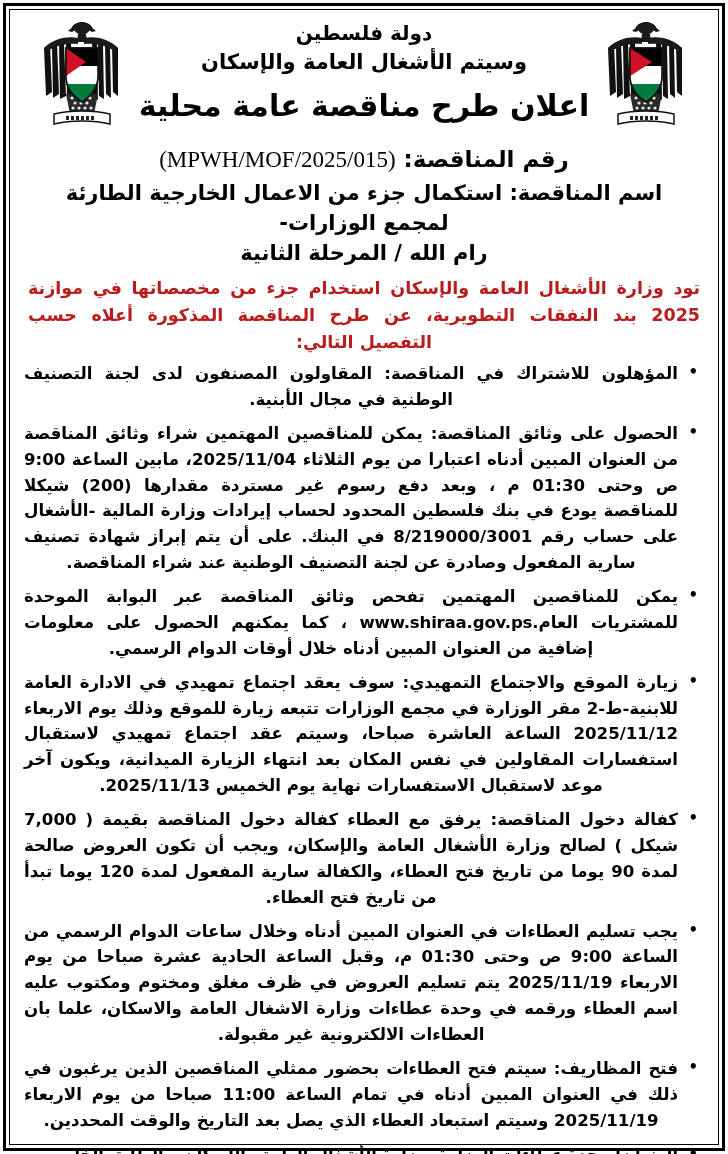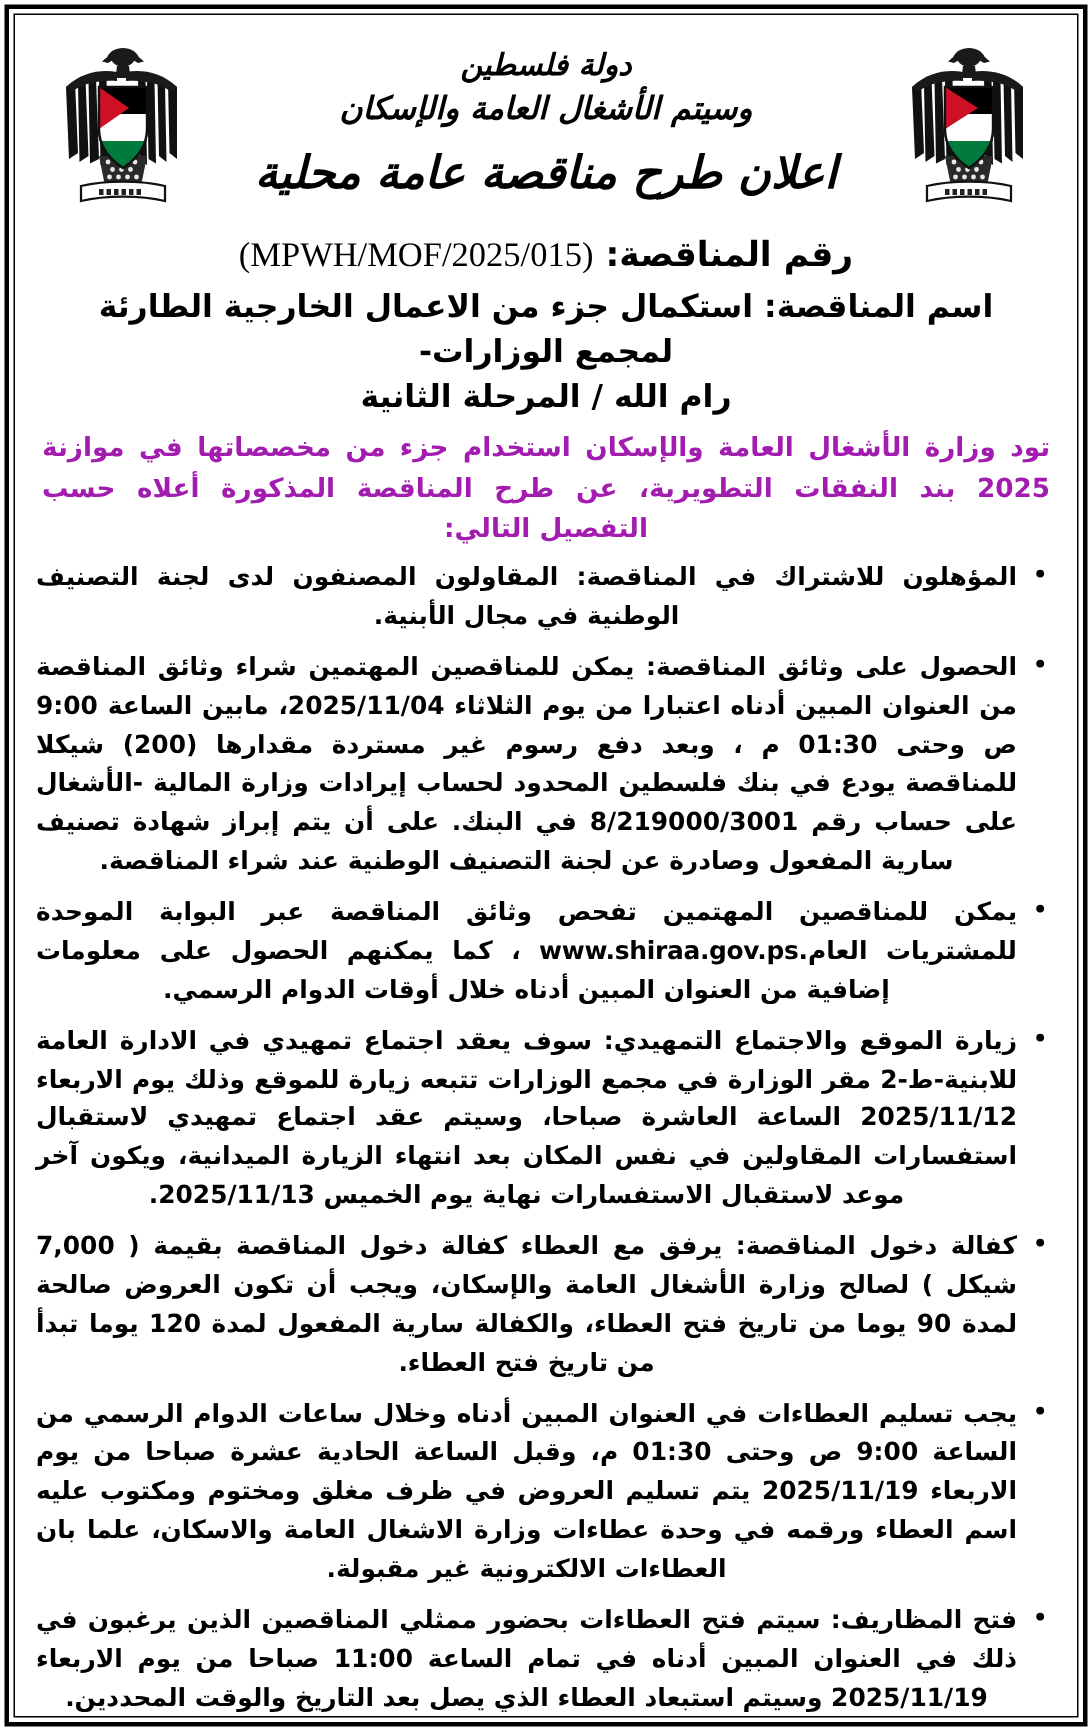--- a/index.html
+++ b/index.html
@@ -60,24 +60,23 @@
     position: absolute;
     top: 2px;
     width: 104px;
     height: 116px;
   }
   .emblem.right { right: 6px; }
   .emblem.left  { left: 6px; }
   .emblem svg { width: 100%; height: 100%; display: block; }
 
   .header-text {
-    margin: 10px auto;
+    margin: 0 auto;
     width: 460px;
     padding-top: 4px;
-    font-style: italic;
   }
   .state-name {
     font-size: 20px;
     font-weight: bold;
     letter-spacing: -0.3px;
     line-height: 1.35;
     color: #000;
   }
   .ministry-name {
     font-size: 21px;
@@ -120,21 +119,21 @@
   }
 
   .intro {
     font-size: 17.5px;
     font-weight: bold;
     line-height: 1.52;
     margin-top: 7px;
     text-align: justify;
     text-align-last: center;
     padding: 0 4px;
-    color: #a21caf;
+    color: #b91c1c;
     letter-spacing: -0.2px;
   }
 
   
   ul.clauses {
     list-style: none;
     margin: 6px 0 0 0;
     padding: 0;
     text-align: right;
   }

